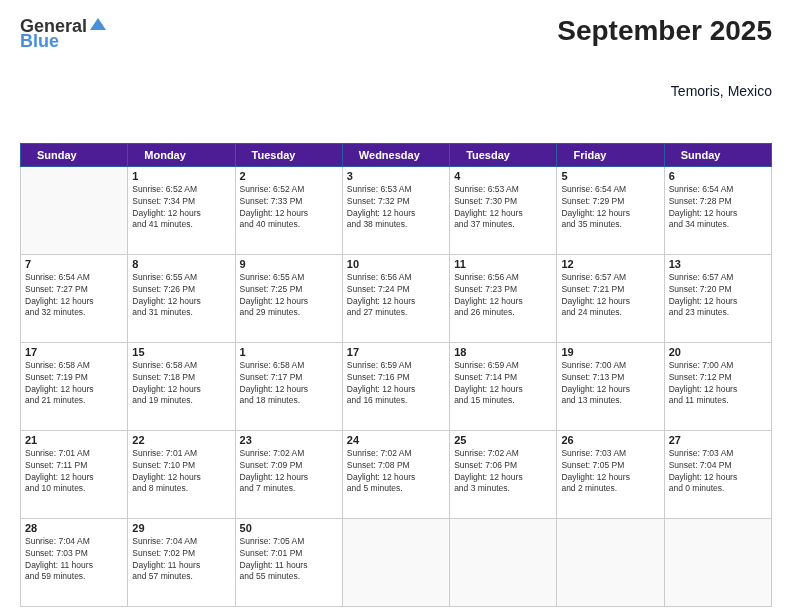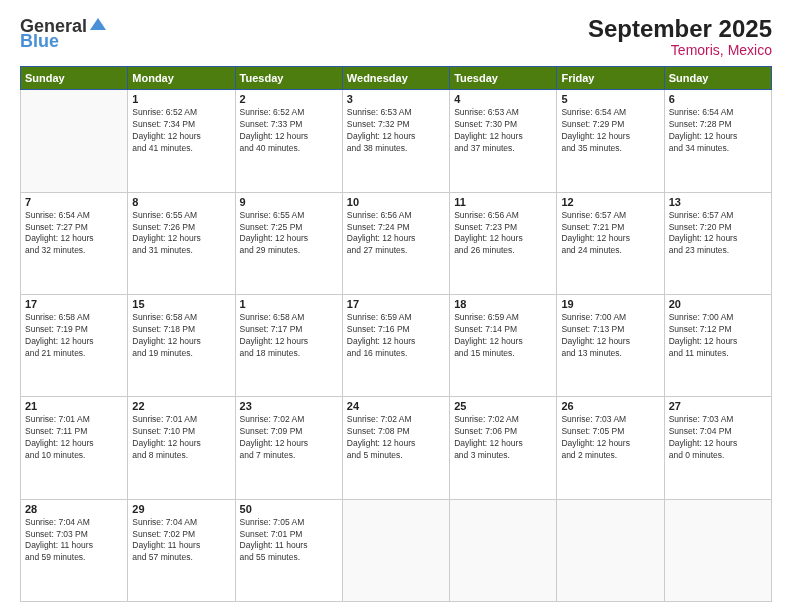--- a/index.html
+++ b/index.html
@@ -9,20 +9,21 @@
       font-family: Arial, sans-serif;
       background: #fff;
       overflow: hidden;
     }
     .page {
       width: 792px;
       height: 612px;
       padding: 16px 20px 10px 20px;
       display: flex;
       flex-direction: column;
+      gap: 36px;
     }
     .header {
       display: flex;
       justify-content: space-between;
       align-items: flex-start;
       margin-bottom: 8px;
     }
     .logo {
       display: flex;
       align-items: center;
@@ -35,41 +36,42 @@
     }
     .logo-text-blue {
       font-size: 18px;
       font-weight: bold;
       color: #4a90d9;
     }
     .title-section {
       text-align: right;
     }
     .month-title {
-      font-size: 24px;
+      font-size: 28px;
       font-weight: bold;
       color: #222;
       line-height: 1.1;
     }
     .location {
       font-size: 14px;
-      color: #be185d;
+      color: #0f172a;
+      margin-top: 36px;
     }
     .calendar {
       border-collapse: collapse;
       width: 100%;
       flex: 1;
       table-layout: fixed;
     }
     .calendar th {
-      background-color: #4d7c0f;
+      background-color: #4c1d95;
       color: white;
       font-size: 11px;
       font-weight: bold;
-      padding: 5px 4px;
+      padding: 5px 16px;
       text-align: left;
       border: 1px solid #2a5aa0;
     }
     .calendar td {
       border: 1px solid #ccc;
       vertical-align: top;
       padding: 3px 4px;
       font-size: 9px;
       color: #333;
       height: 88px;

